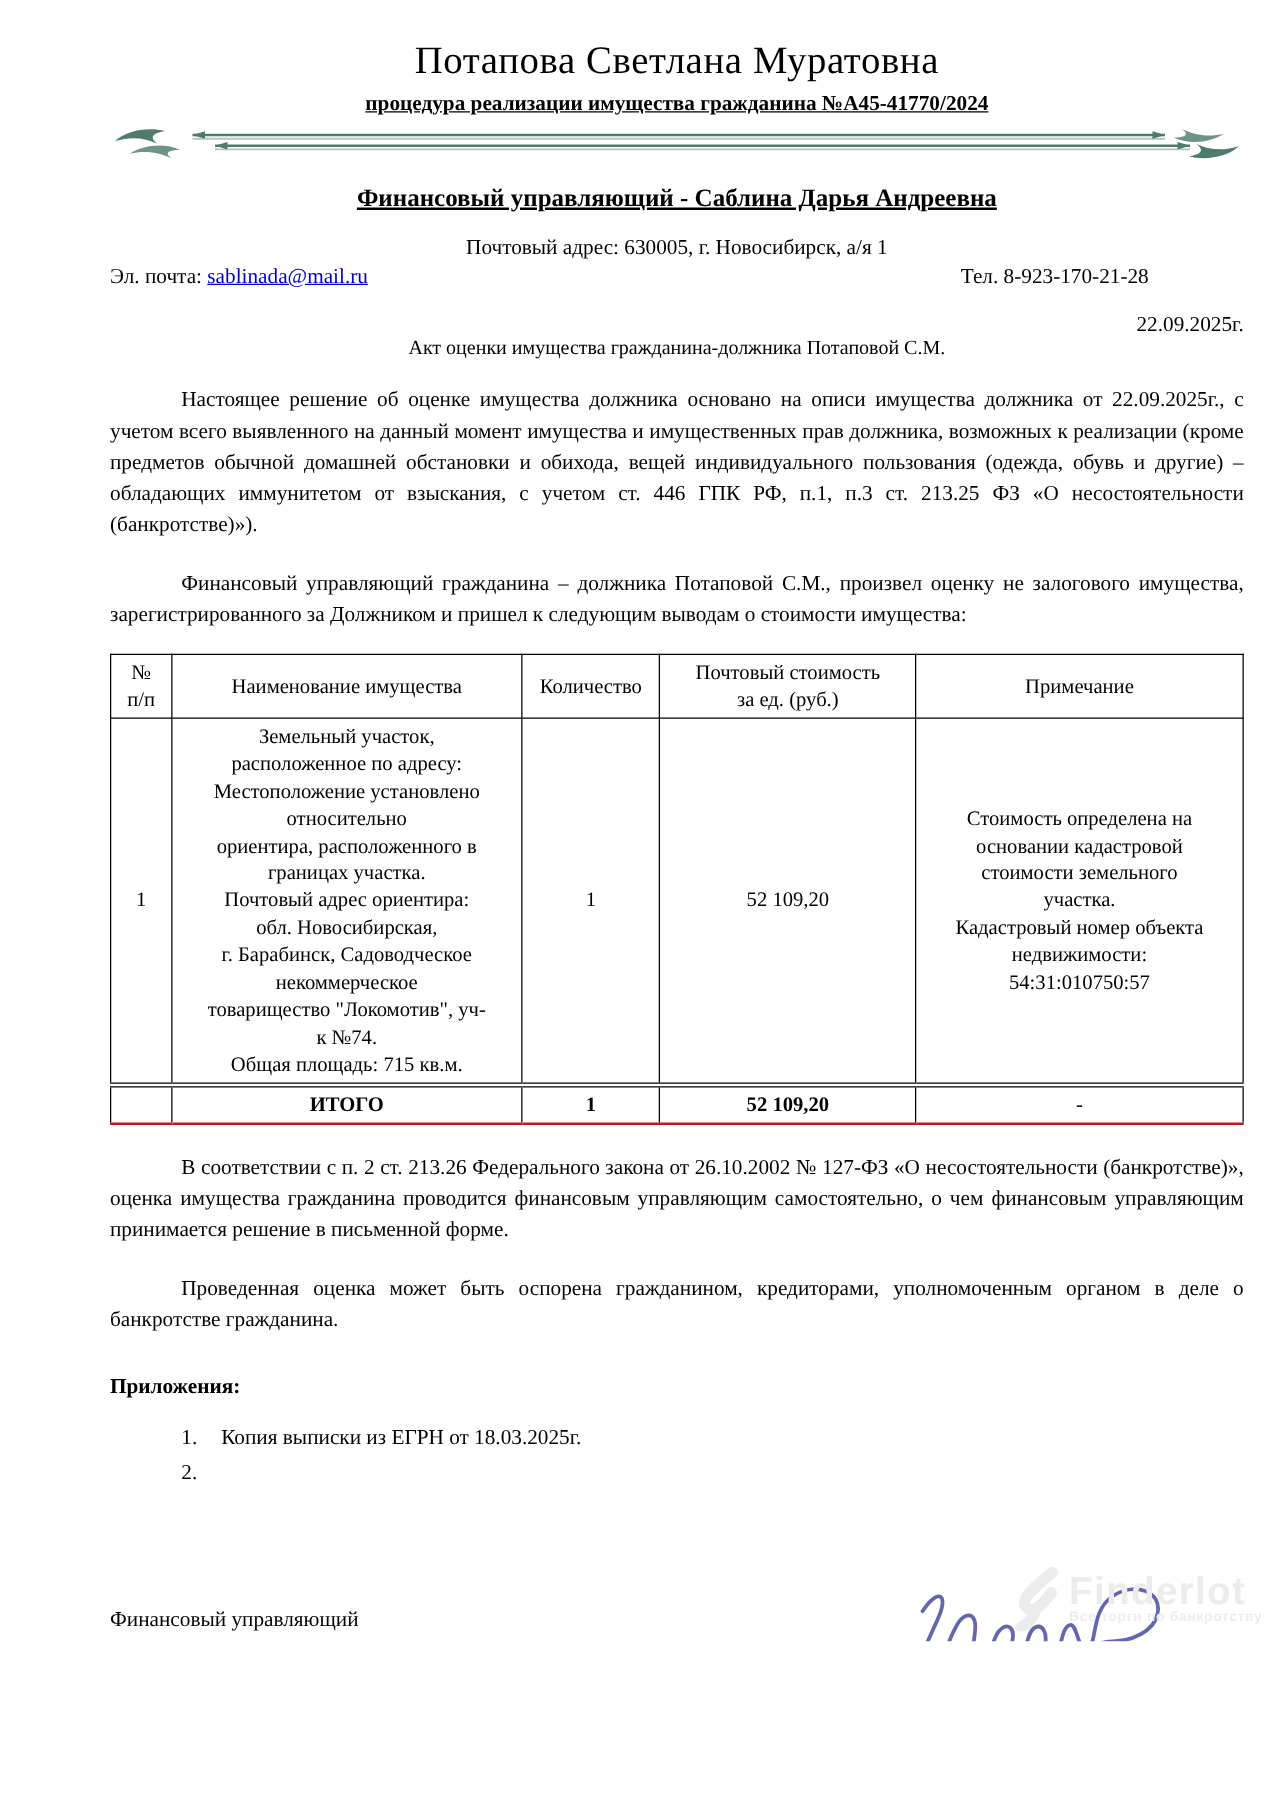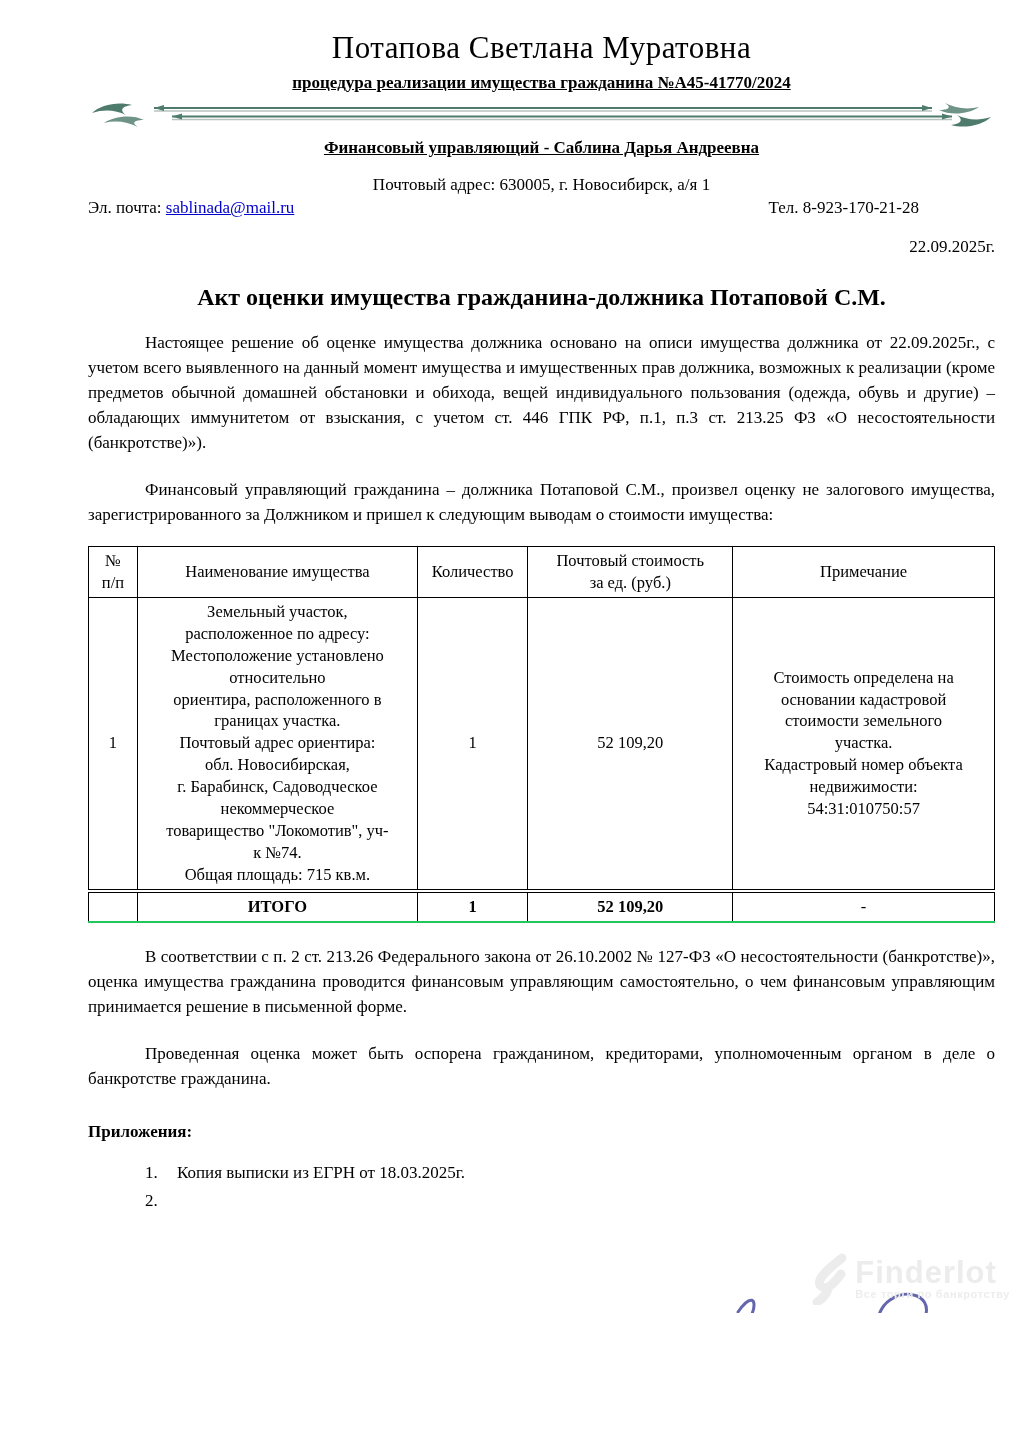--- a/index.html
+++ b/index.html
@@ -18,33 +18,33 @@
   }
   
   .doc-header { text-align:center; }
   .debtor-name { font-size:31px; font-weight:400; letter-spacing:.5px; }
   .procedure {
     font-size:17px; font-weight:700; text-decoration:underline;
     margin-top:7px;
   }
   .divider { margin:7px 0 4px 0; line-height:0; }
   .manager-line {
-    font-size:17px; font-weight:700; text-decoration:underline; margin-top:8px;
+    font-size:20px; font-weight:700; text-decoration:underline; margin-top:18px;
   }
   .postal-line { font-size:17px; margin-top:17px; }
   .contact-row {
     display:flex; justify-content:space-between; align-items:baseline;
     font-size:17px; margin-top:3px; text-align:left;
   }
   .email-link { color:#0000cc; text-decoration:underline; }
   .phone { margin-right:76px; }
   .date-line { text-align:right; font-size:17px; margin-top:19px; }
   
   .doc-title {
-    text-align:center; font-size:24px; font-weight:700; margin-top:27px;
+    text-align:center; font-size:16px; font-weight:400; 
   }
   .para {
     font-size:17px; line-height:1.47; text-align:justify;
     text-indent:57px; margin-top:22px;
   }
   .para.first { margin-top:20px; }
   
   .doc-table {
     width:100%; border-collapse:collapse; margin-top:18px;
     font-size:16.5px;
@@ -55,21 +55,21 @@
   }
   .doc-table th { font-weight:400; height:48px; }
   .pre { white-space:pre-line; }
   .cell-name, .cell-note { padding:6px 8px; }
   .col-num   { width:5.4%; }
   .col-name  { width:30.9%; }
   .col-qty   { width:12.2%; }
   .col-price { width:22.6%; }
   .col-note  { width:28.9%; }
   .total-row td {
-    border-top:4px double #000; border-bottom:2px solid #22c55e;
+    border-top:4px double #000; border-bottom:2px solid #b91c1c;
     font-weight:700; height:30px;
   }
   .total-row .cell-total-note { font-weight:400; }
   
   .attachments-title { font-size:17px; font-weight:700; margin-top:30px; }
   .attachments-list { margin-top:18px; font-size:17px; }
   .attachment-item { display:flex; margin:3px 0 3px 57px; line-height:1.5; }
   .attachment-num { width:32px; }
   
   .sig-row { position:relative; margin-top:92px; height:130px; font-size:17px; }
@@ -205,20 +205,21 @@
       <span class="attachment-num">1.</span>
       <span>Копия выписки из ЕГРН от 18.03.2025г.</span>
     </div>
     <div class="attachment-item">
       <span class="attachment-num">2.</span>
     </div>
   </div>
 
   <div class="sig-row">
     <div class="sig-left">
+      <div>Финансовый управляющий</div>
       <div>гражданина - должника</div>
       <div>Потаповой С.М.</div>
     </div>
     <div class="sig-image">
       <svg width="230" height="130" viewBox="0 0 230 130">
         <g stroke="#6467ad" stroke-width="3" fill="none" stroke-linecap="round" stroke-linejoin="round">
           <path d="M20,28 C32,10 40,14 34,30 C26,50 12,72 22,77 C34,82 38,56 46,42 C51,31 60,27 62,37 C64,48 54,72 64,74 C74,76 74,50 82,43 C88,37 94,41 92,51 C90,61 88,70 96,68 C104,66 102,45 110,41 C116,38 120,45 118,55 C116,64 116,70 124,66 C132,62 130,41 138,39 C144,38 144,60 152,58 C160,56 154,28 172,16 C190,4 212,12 208,30 C205,45 186,52 172,52 C158,52 152,61 160,71 C169,83 148,94 116,90"></path>
           <path d="M18,80 C64,86 142,82 198,73"></path>
           <path d="M42,100 C92,112 152,100 192,86"></path>
         </g>

